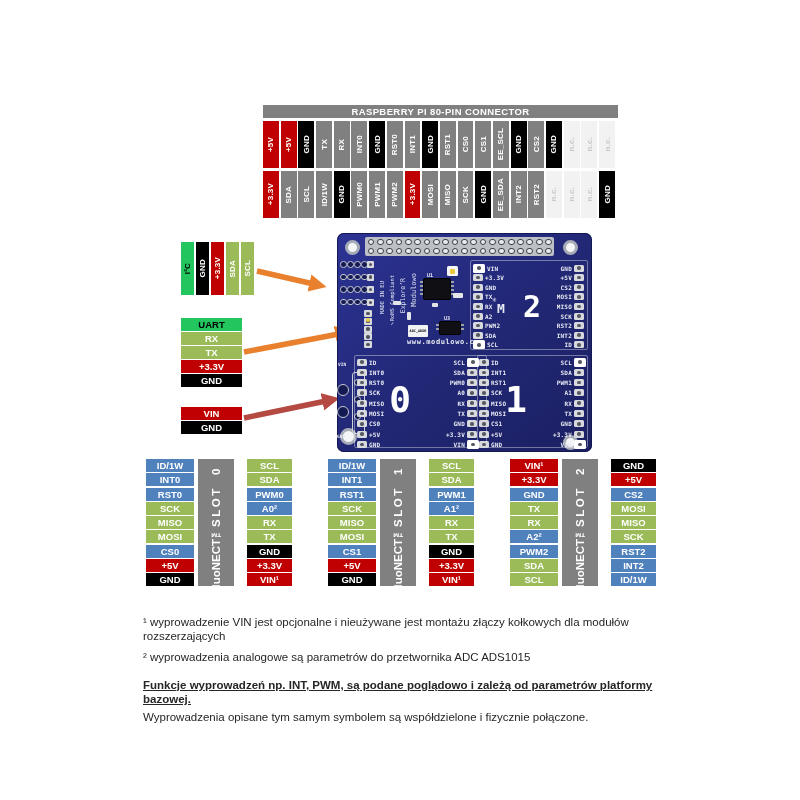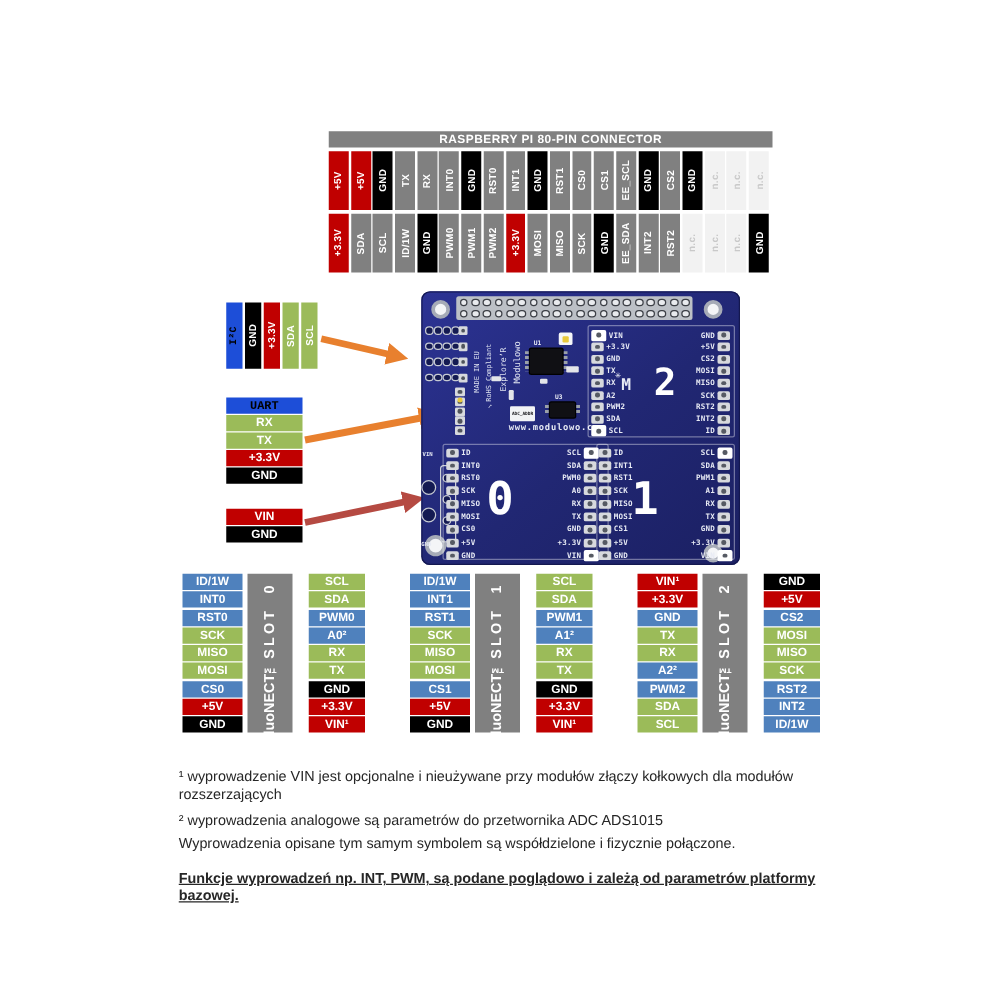--- a/index.html
+++ b/index.html
@@ -17,21 +17,21 @@
         font-size:8px;letter-spacing:.2px;white-space:pre;}
 
   
   #legend-i2c{position:absolute;left:181px;top:242px;display:flex;gap:2px;}
   #legend-i2c .vcell{width:13px;height:53px;flex:none;}
   .legend-col{position:absolute;width:61px;}
   #legend-uart{left:181px;top:318px;}
   #legend-vin{left:181px;top:407px;}
   .hrow{height:12.5px;margin-bottom:1.6px;display:flex;align-items:center;justify-content:center;
         font-size:9.5px;font-weight:bold;color:#fff;}
-  .hdr-light{background:#1d4ed8;color:#000 !important;font-family:Liberation Mono, monospace;}
+  .hdr-light{background:#22c55e;color:#000 !important;}
 
   
   #arrows{position:absolute;left:0;top:0;pointer-events:none;}
 
   
   #board{position:absolute;left:337px;top:233px;width:255px;height:219px;border-radius:7px;
         background:linear-gradient(140deg,#2c3394 0%,#212773 55%,#1b2063 100%);
         font-family:"DejaVu Sans Mono",monospace;box-shadow:0 0 0 1px #141850 inset;}
   .mhole{position:absolute;border-radius:50%;background:#f4f5f7;border:3px solid #a6abb7;box-sizing:border-box;}
   .hstrip{position:absolute;left:28px;top:4px;width:189px;height:19px;background:#bcc0c6;border-radius:2px;}
@@ -806,18 +806,18 @@
           <div class="pt-cell" style="background: rgb(155, 187, 89);">MISO</div>
           <div class="pt-cell" style="background: rgb(155, 187, 89);">SCK</div>
           <div class="pt-cell" style="background: rgb(79, 129, 189);">RST2</div>
           <div class="pt-cell" style="background: rgb(79, 129, 189);">INT2</div>
           <div class="pt-cell" style="background: rgb(79, 129, 189);">ID/1W</div>
         </div>
       </div>
     </div>
 
   <div id="footnotes">
-    <p class="fn" id="fn1">¹ wyprowadzenie VIN jest opcjonalne i nieużywane przy modułów złączy kołkowych dla modułów rozszerzających</p>
+    <p class="fn" id="fn1">¹ wyprowadzenie VIN jest opcjonalne i nieużywane jest montażu złączy kołkowych dla modułów rozszerzających</p>
     <p class="fn" id="fn2">² wyprowadzenia analogowe są parametrów do przetwornika ADC ADS1015</p>
+    <p class="fn" id="fn-warn">Funkcje wyprowadzeń np. INT, PWM, są podane poglądowo i zależą od parametrów platformy bazowej.</p>
     <p class="fn" id="fn3">Wyprowadzenia opisane tym samym symbolem są współdzielone i fizycznie połączone.</p>
-    <p class="fn" id="fn-warn">Funkcje wyprowadzeń np. INT, PWM, są podane poglądowo i zależą od parametrów platformy bazowej.</p>
   </div>
 </div>
 
 </body></html>

